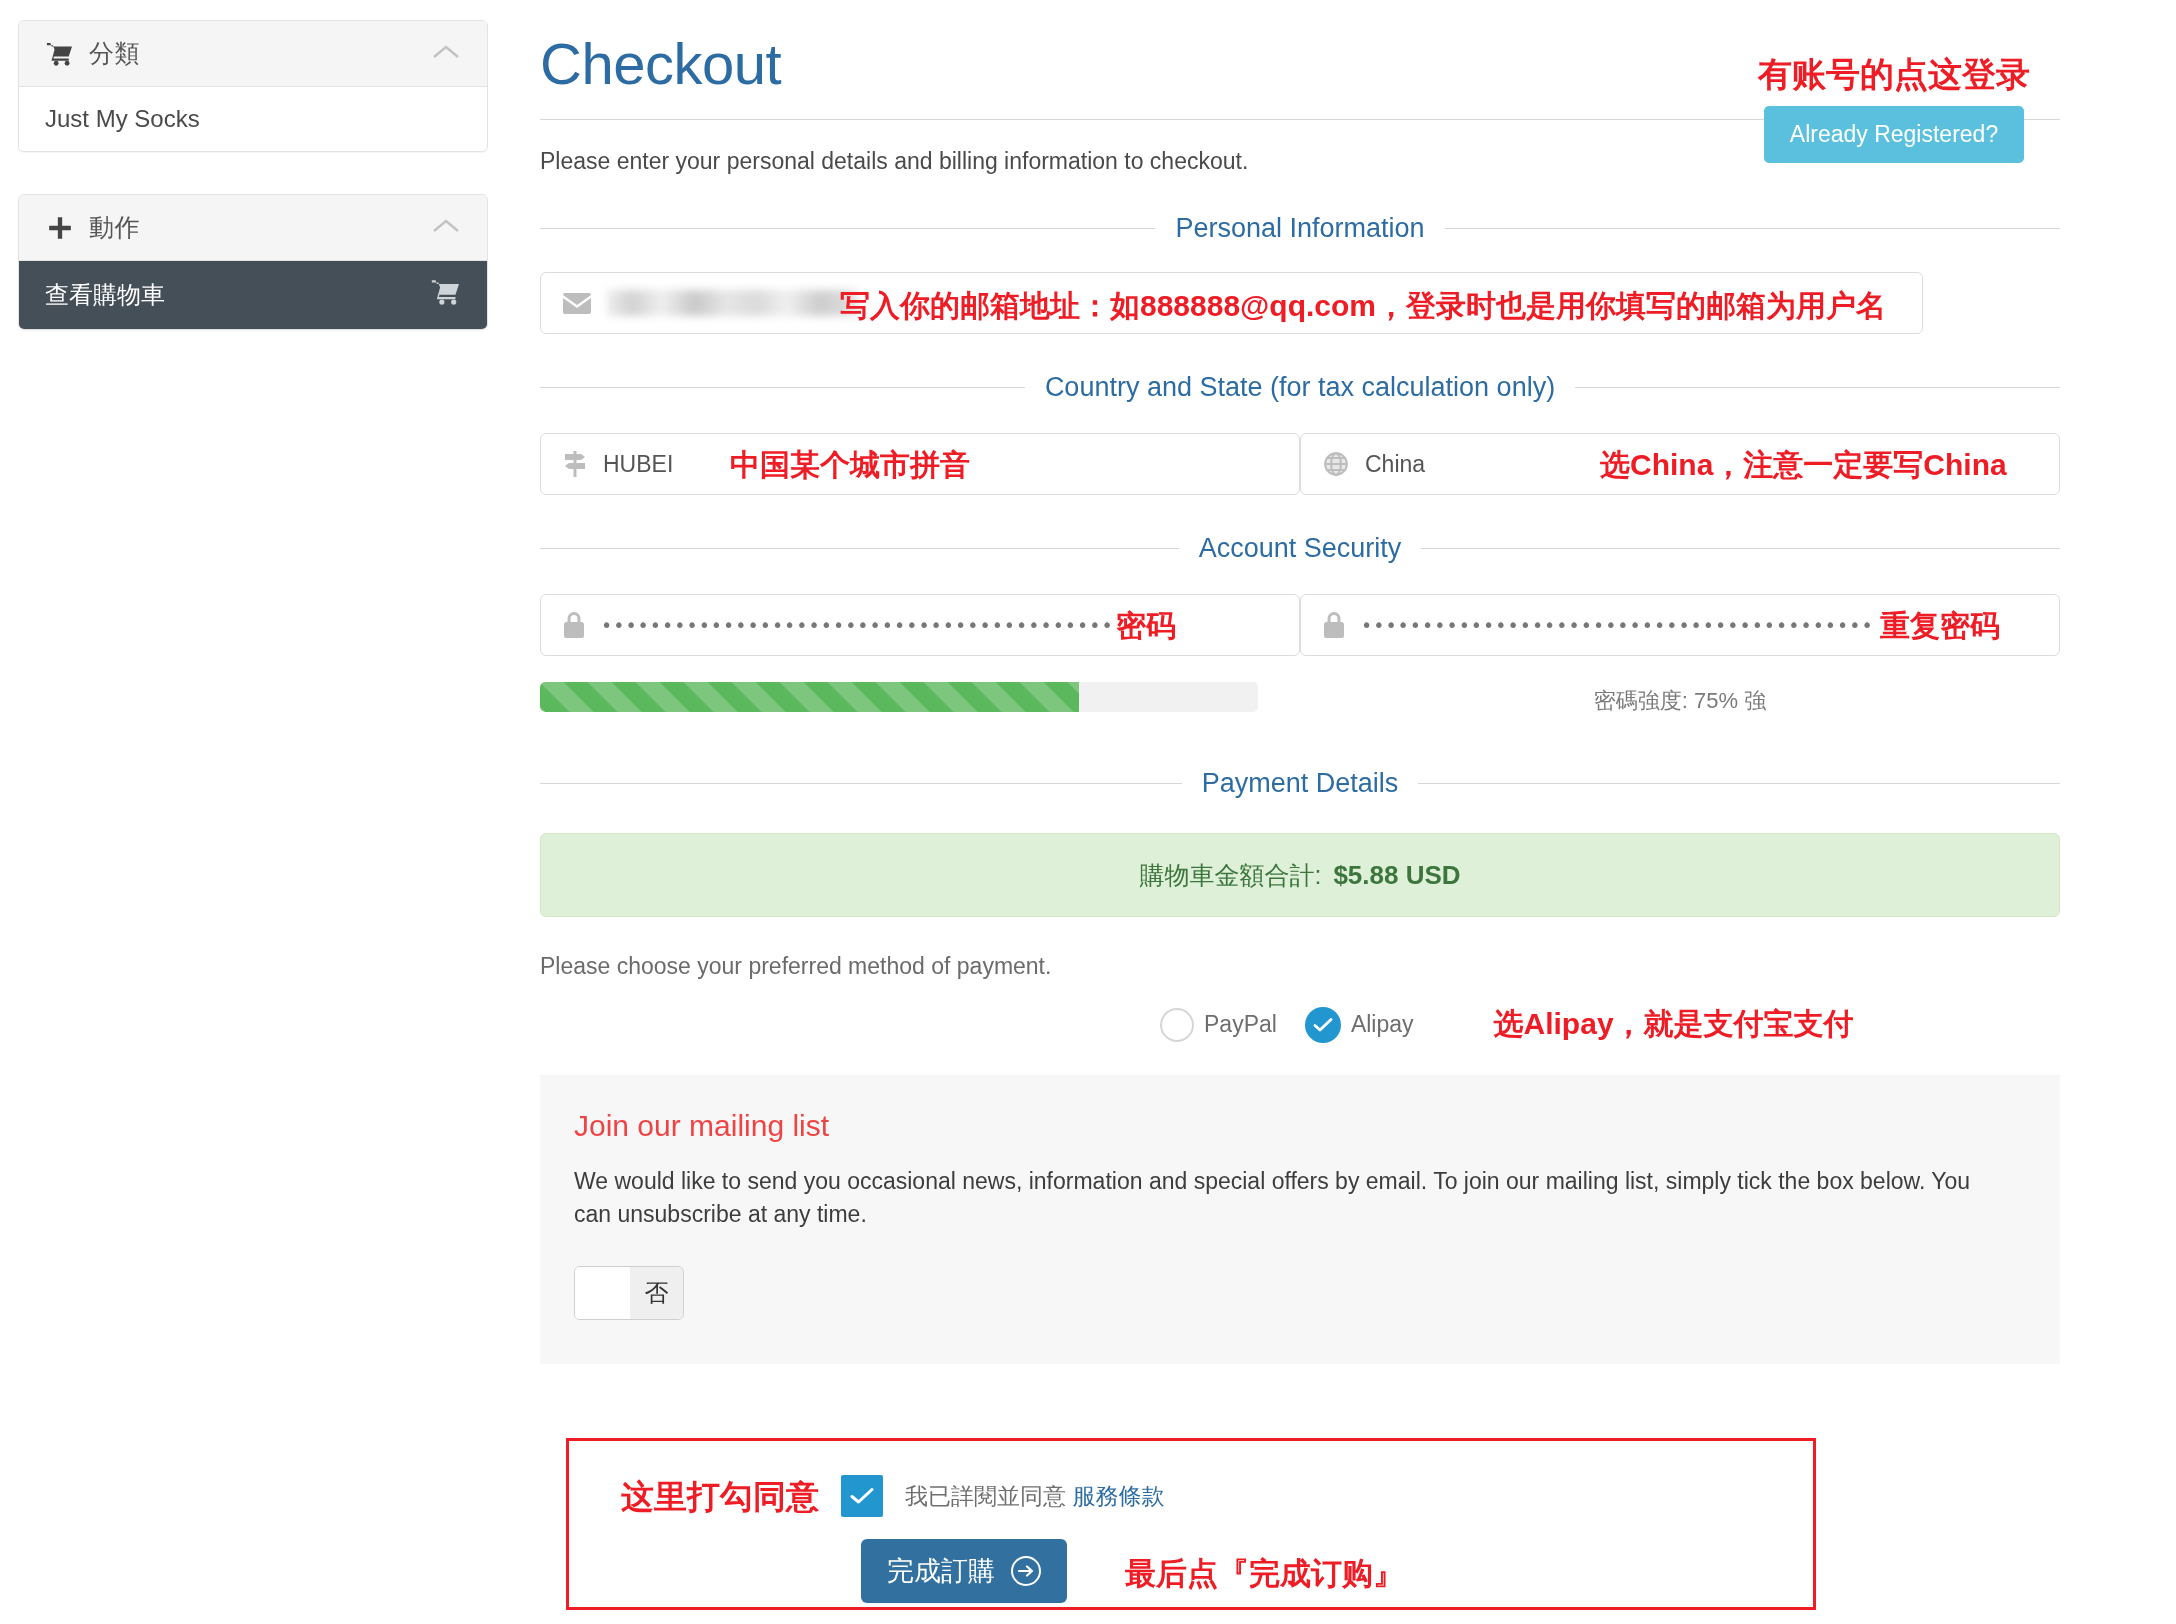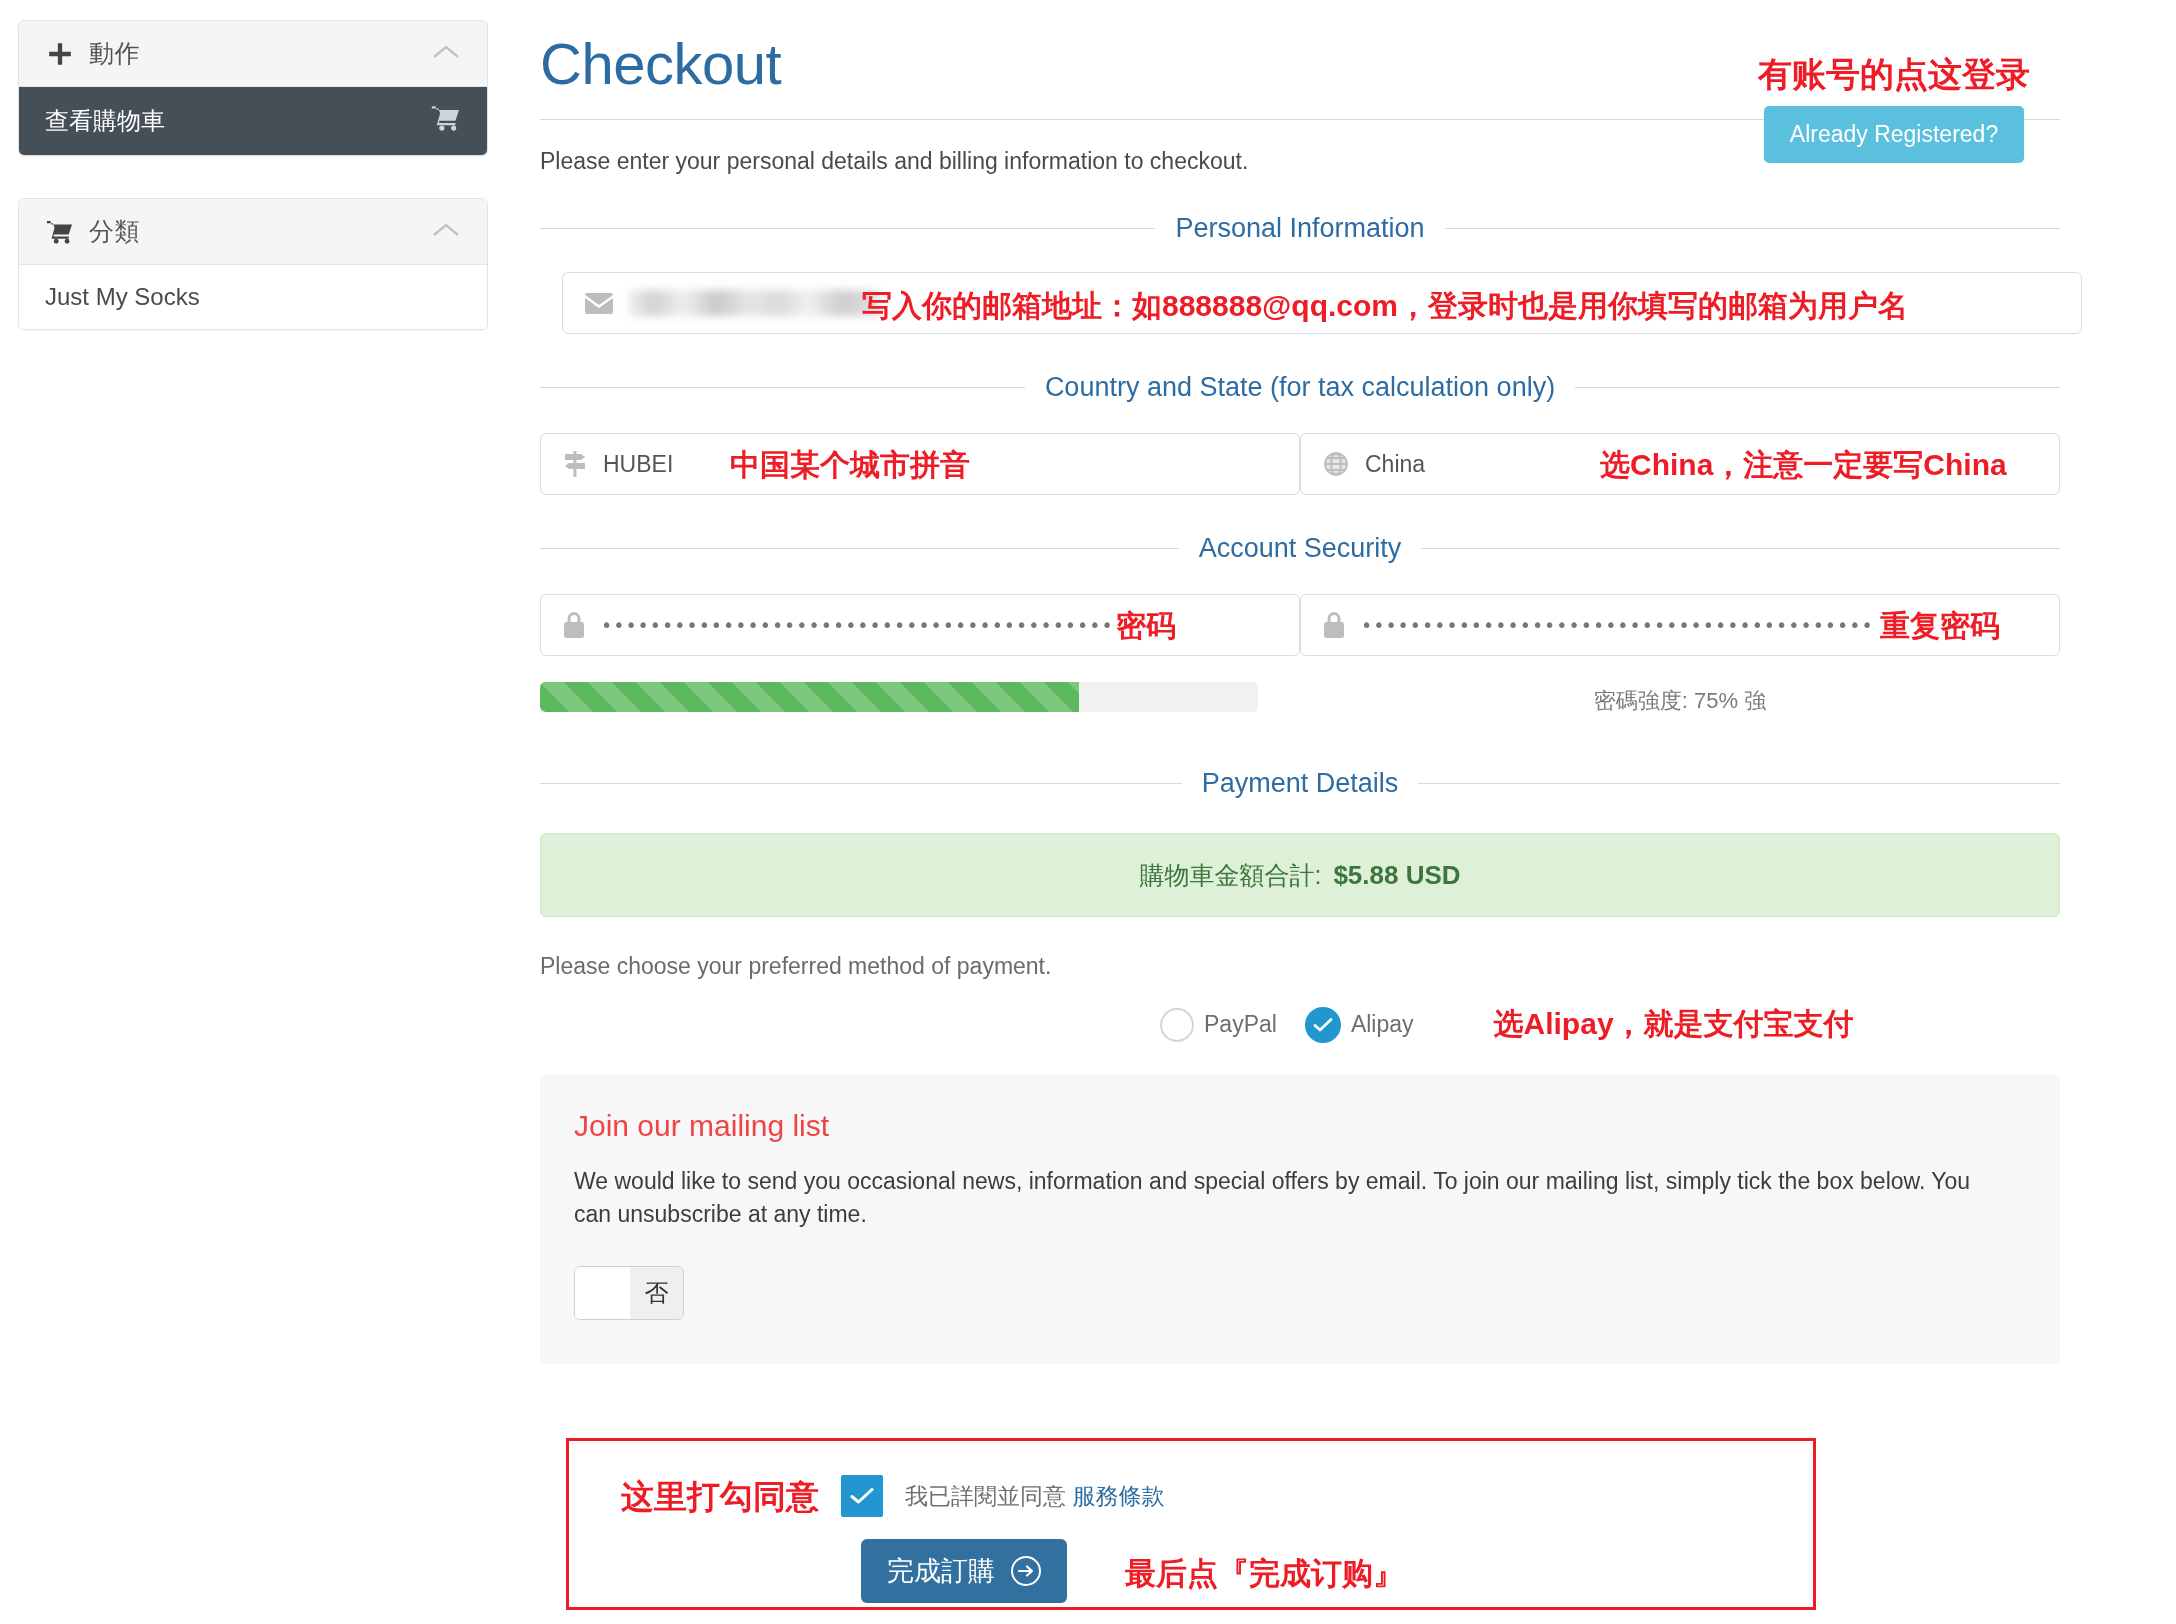--- a/index.html
+++ b/index.html
@@ -247,20 +247,41 @@
 </head>
 <body>
 
 <div class="page">
 
   <div class="sidebar">
 
     <div class="panel">
       <div class="panel-head">
         <span class="lead-icon">
+          <svg width="28" height="24" viewBox="0 0 24 22" fill="currentColor">
+            <path d="M0 1h3.2l1 3.2H23l-3 9.2H6.4l-.5 1.8H20v1.9H4.2L7 7.2 5.5 2.9H0z"></path>
+            <circle cx="8.5" cy="19.5" r="2.2"></circle>
+              <circle cx="18.5" cy="19.5" r="2.2"></circle>
+          </svg>
+        </span>
+        <span class="ptitle">分類</span>
+        <span class="chev">
+          <svg width="30" height="18" viewBox="0 0 30 18" fill="none" stroke="currentColor" stroke-width="2.4">
+            <path d="M3 14 L15 4 L27 14"></path>
+          </svg>
+        </span>
+      </div>
+      <div class="panel-body-item">
+        <span>Just My Socks</span>
+      </div>
+    </div>
+
+    <div class="panel">
+      <div class="panel-head">
+        <span class="lead-icon">
           <svg width="26" height="26" viewBox="0 0 24 24" fill="currentColor">
             <path d="M10 2h4v8h8v4h-8v8h-4v-8H2v-4h8z"></path>
           </svg>
         </span>
         <span class="ptitle">動作</span>
         <span class="chev">
           <svg width="30" height="18" viewBox="0 0 30 18" fill="none" stroke="currentColor" stroke-width="2.4">
             <path d="M3 14 L15 4 L27 14"></path>
           </svg>
         </span>
@@ -270,41 +291,20 @@
         <span class="cart-ic">
           <svg width="30" height="26" viewBox="0 0 24 22" fill="currentColor">
             <path d="M0 1h3.2l1 3.2H23l-3 9.2H6.4l-.5 1.8H20v1.9H4.2L7 7.2 5.5 2.9H0z"></path>
             <circle cx="8.5" cy="19.5" r="2.2"></circle>
               <circle cx="18.5" cy="19.5" r="2.2"></circle>
           </svg>
         </span>
       </div>
     </div>
 
-    <div class="panel">
-      <div class="panel-head">
-        <span class="lead-icon">
-          <svg width="28" height="24" viewBox="0 0 24 22" fill="currentColor">
-            <path d="M0 1h3.2l1 3.2H23l-3 9.2H6.4l-.5 1.8H20v1.9H4.2L7 7.2 5.5 2.9H0z"></path>
-            <circle cx="8.5" cy="19.5" r="2.2"></circle>
-              <circle cx="18.5" cy="19.5" r="2.2"></circle>
-          </svg>
-        </span>
-        <span class="ptitle">分類</span>
-        <span class="chev">
-          <svg width="30" height="18" viewBox="0 0 30 18" fill="none" stroke="currentColor" stroke-width="2.4">
-            <path d="M3 14 L15 4 L27 14"></path>
-          </svg>
-        </span>
-      </div>
-      <div class="panel-body-item">
-        <span>Just My Socks</span>
-      </div>
-    </div>
-
   </div>
 
   <div class="main">
 
     <div class="title-row">
       <h1 class="checkout">Checkout</h1>
     </div>
 
     <div class="registered-wrap">
       <span class="ann ann-reg">有账号的点这登录</span>
@@ -314,21 +314,21 @@
     <hr class="hr-main">
 
     <div class="lead-text">Please enter your personal details and billing information to checkout.</div>
 
     <div class="legend">
       <span class="line"></span>
       <span class="lbl">Personal Information</span>
       <span class="line"></span>
     </div>
 
-    <div style="width:1520px;margin-top:28px;position:relative;margin-left:22px;">
+    <div style="width:1383px;margin-top:28px;position:relative;">
       <div class="field">
         <span class="ficon">
           <svg width="28" height="21" viewBox="0 0 28 21" fill="currentColor">
             <path d="M2 0h24a2 2 0 0 1 2 2L14 12 0 2a2 2 0 0 1 2-2z"></path>
             <path d="M0 5l14 10L28 5v14a2 2 0 0 1-2 2H2a2 2 0 0 1-2-2z"></path>
           </svg>
         </span>
         <span class="blur-val"></span>
       </div>
       <span class="ann ann-inline" style="left:300px;top:14px;font-size:30px;">写入你的邮箱地址：如888888@qq.com，登录时也是用你填写的邮箱为用户名</span>

